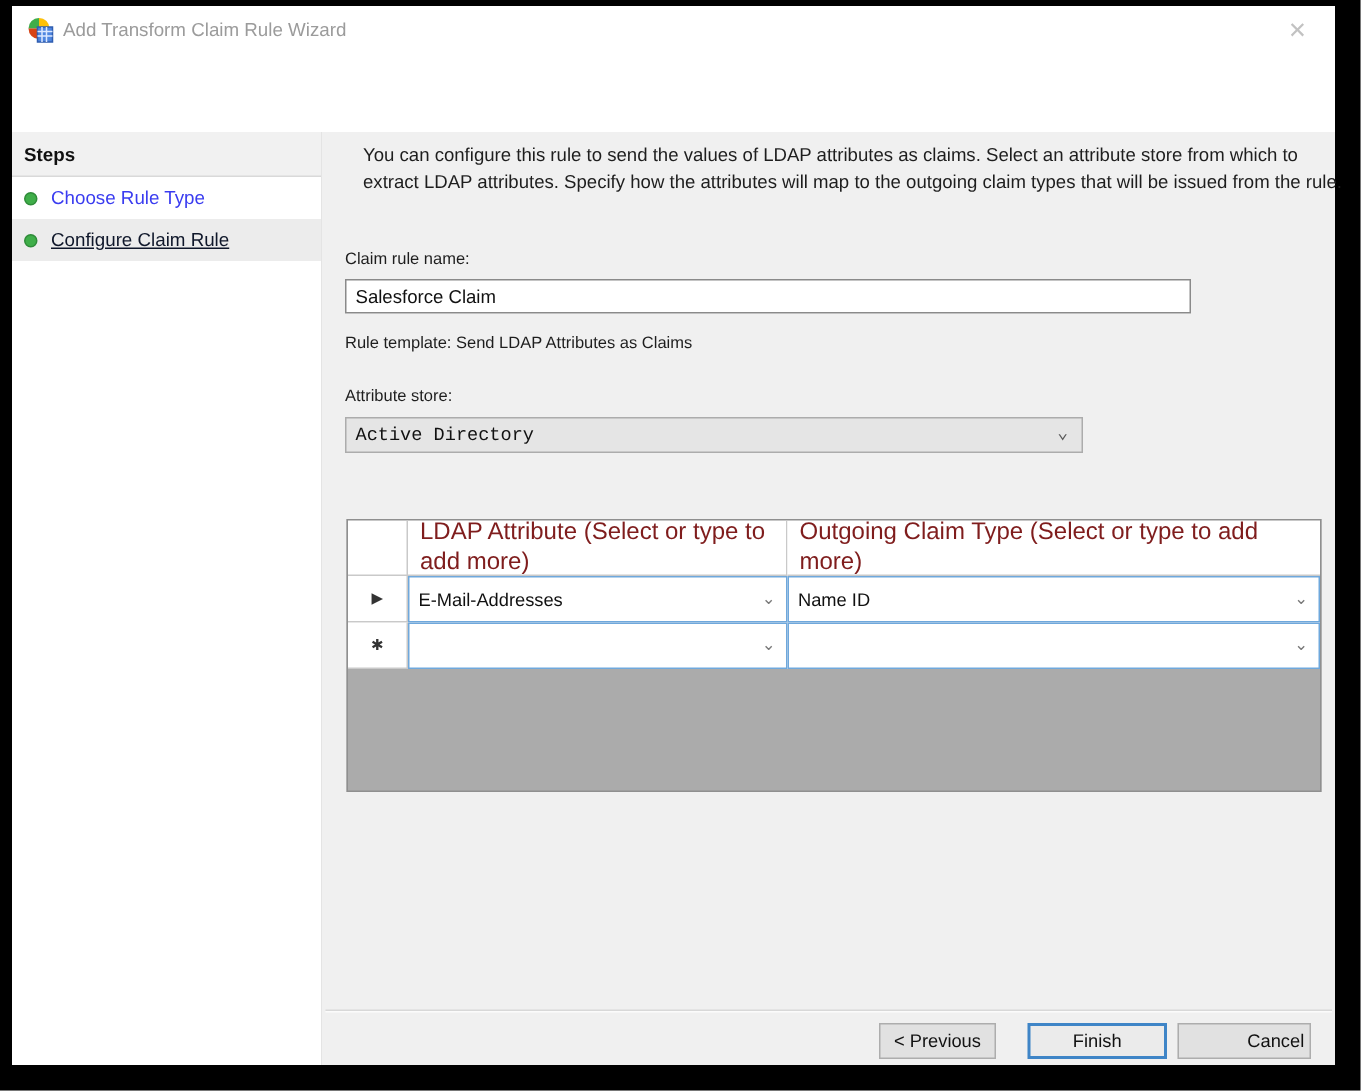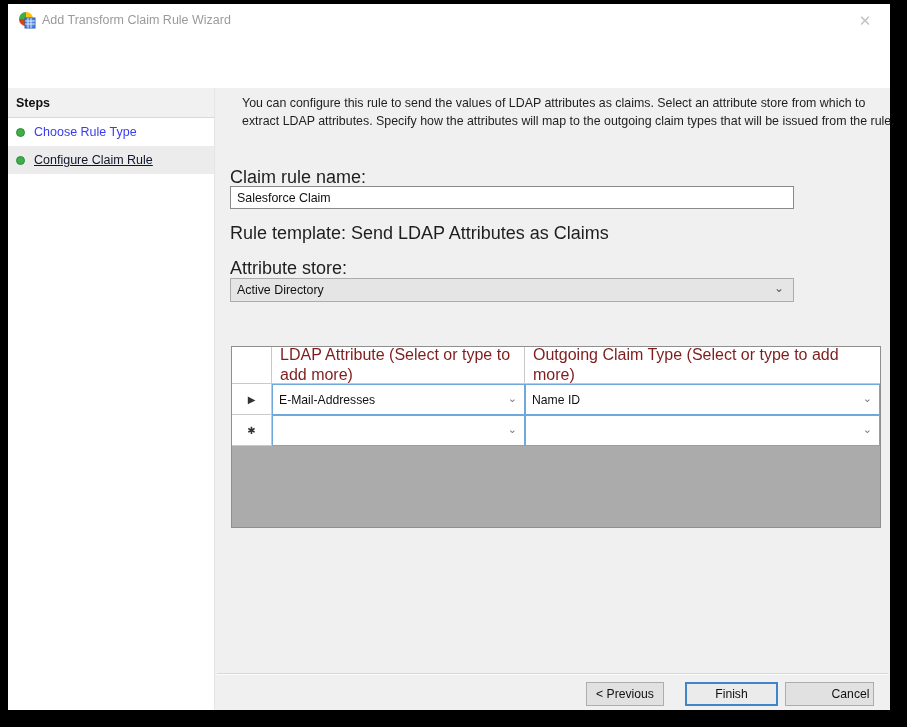--- a/index.html
+++ b/index.html
@@ -55,34 +55,34 @@
   .step-current-label { color: #0f172a; text-decoration: underline; }
 
   .content {
     position: absolute; left: 207px; top: 84px; right: 0; bottom: 0;
     background: #f0f0f0;
   }
   .desc {
     position: absolute; left: 15px; top: 7px; width: 660px;
     font-size: 12.4px; line-height: 1.42; color: #1e1e1e; margin-left: 12px;
   }
-  .field-label { position: absolute; left: 15px; font-size: 18px; color: #1e1e1e; white-space: nowrap; }
+  .field-label { position: absolute; left: 15px; font-size: 11px; color: #1e1e1e; white-space: nowrap; }
   .lbl-claim { top: 79px; }
   .txt-claim {
     position: absolute; left: 15px; top: 98px; width: 564px; height: 23px;
     border: 1px solid #8a8a8a; background: #fff; font-family: "Liberation Sans", sans-serif;
     font-size: 12.4px; padding: 0 6px; color: #111; outline: none;
   }
   .lbl-template { top: 135px; }
   .lbl-store { top: 170px; }
   .combo-store {
-    position: absolute; left: 15px; top: 190px; width: 564px; height: 24px;
+    position: absolute; left: 15px; top: 190px; width: 492px; height: 24px;
     background: #e5e5e5; border: 1px solid #acacac;
     display: flex; align-items: center; padding-left: 6px;
-    font-size: 12.4px; color: #111; cursor: default;
+    font-size: 12.4px; color: #111; cursor: default; font-family: Liberation Mono, monospace;
   }
   .combo-store .chev { position: absolute; right: 9px; top: 2px; color: #5a5a5a; font-size: 12px; }
   .lbl-mapping { top: 238px; }
 
   
   .grid {
     position: absolute; left: 16px; top: 258px; width: 650px; height: 182px;
     background: #ababab; border: 1px solid #8f8f8f; overflow: hidden;
   }
   .g-head { display: flex; height: 37px; background: #fff; }

